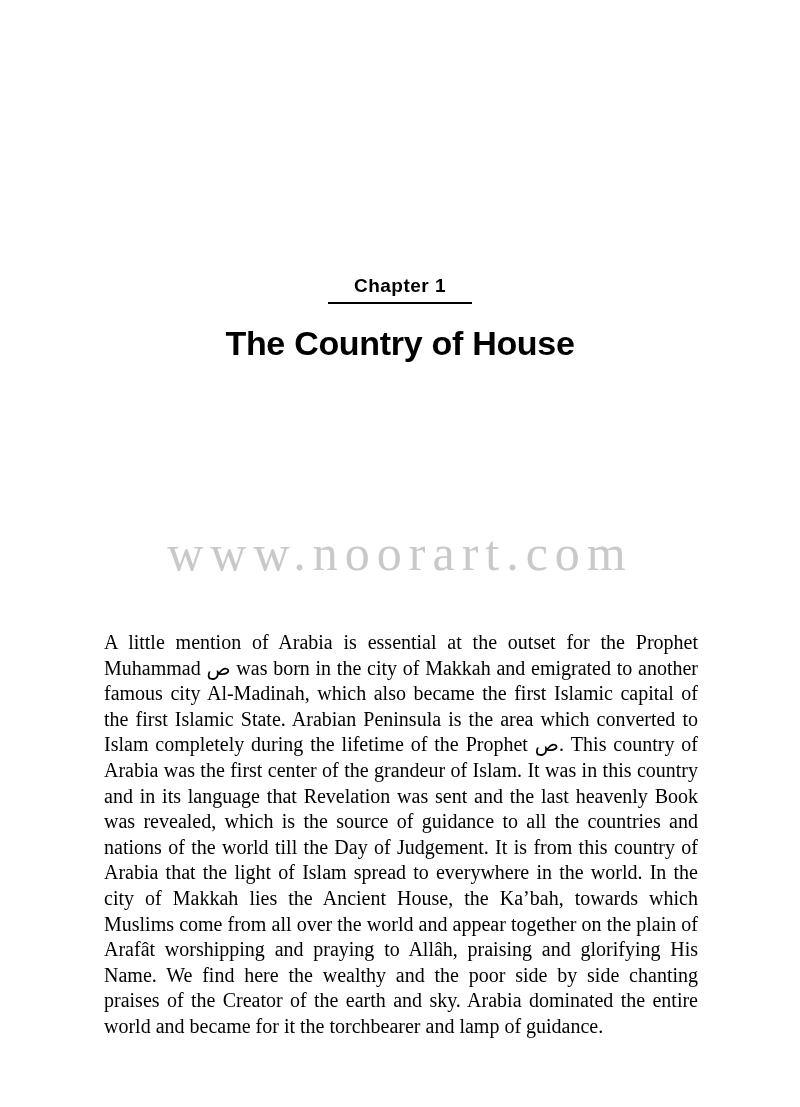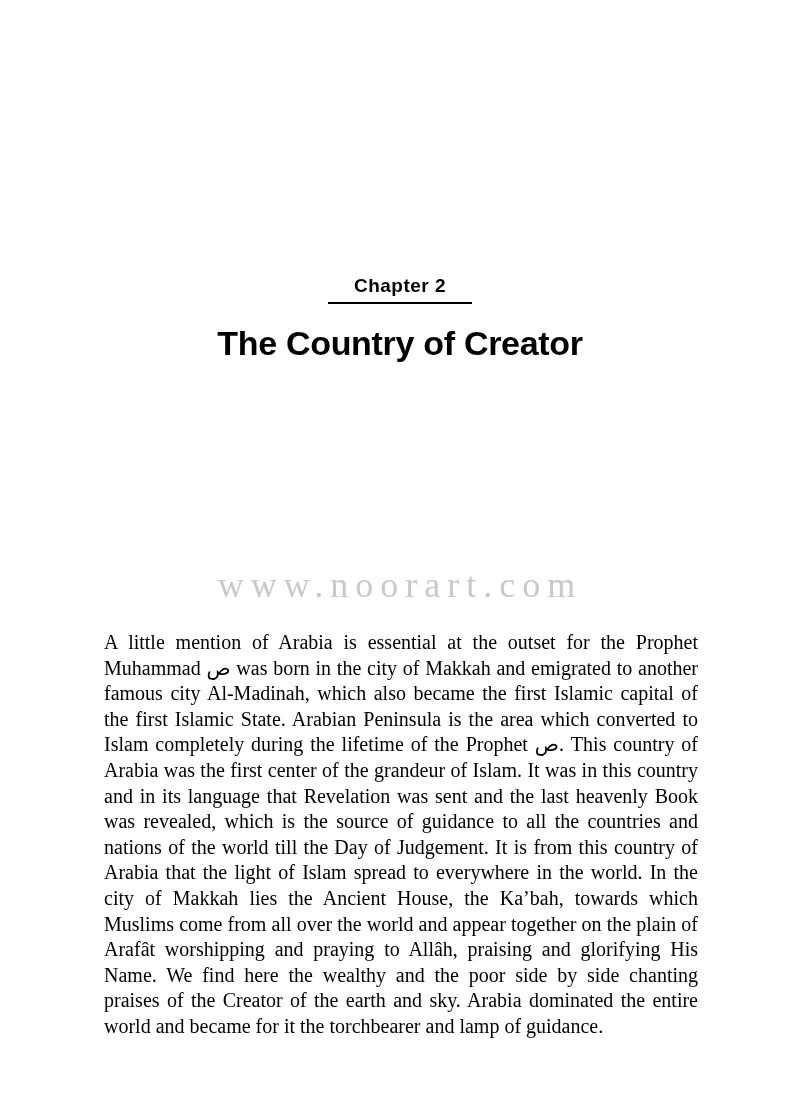--- a/index.html
+++ b/index.html
@@ -49,26 +49,25 @@
   }
 
   
   .watermark {
     position: absolute;
     top: 524px;
     left: 0;
     width: 800px;
     text-align: center;
     font-family: "Liberation Serif", serif;
-    font-size: 36px;
+    font-size: 50px;
     letter-spacing: 7px;
     color: #c9c9c9;
     white-space: nowrap;
     user-select: none;
-    margin-top: 40px;
   }
 
   
   .body-text {
     position: absolute;
     top: 630px;
     left: 104px;
     width: 594px;
     font-family: "Liberation Serif", serif;
     font-size: 20px;
@@ -80,22 +79,22 @@
   .body-text p {
     margin: 0;
   }
 </style>
 </head>
 <body>
 
 <div class="page">
 
   <div class="chapter-head">
-    <div class="chapter-label">Chapter 2</div>
-    <div class="chapter-title">The Country of Creator</div>
+    <div class="chapter-label">Chapter 1</div>
+    <div class="chapter-title">The Country of House</div>
   </div>
 
   <div class="watermark">www.noorart.com</div>
 
   <div class="body-text">
     <p>A little mention of Arabia is essential at the outset for the Prophet Muhammad ص was born in the city of Makkah and emigrated to another famous city Al-Madinah, which also became the first Islamic capital of the first Islamic State. Arabian Peninsula is the area which converted to Islam completely during the lifetime of the Prophet ص. This country of Arabia was the first center of the grandeur of Islam. It was in this country and in its language that Revelation was sent and the last heavenly Book was revealed, which is the source of guidance to all the countries and nations of the world till the Day of Judgement. It is from this country of Arabia that the light of Islam spread to everywhere in the world. In the city of Makkah lies the Ancient House, the Ka’bah, towards which Muslims come from all over the world and appear together on the plain of Arafât worshipping and praying to Allâh, praising and glorifying His Name. We find here the wealthy and the poor side by side chanting praises of the Creator of the earth and sky. Arabia dominated the entire world and became for it the torchbearer and lamp of guidance.</p>
   </div>
 
 </div>
 

